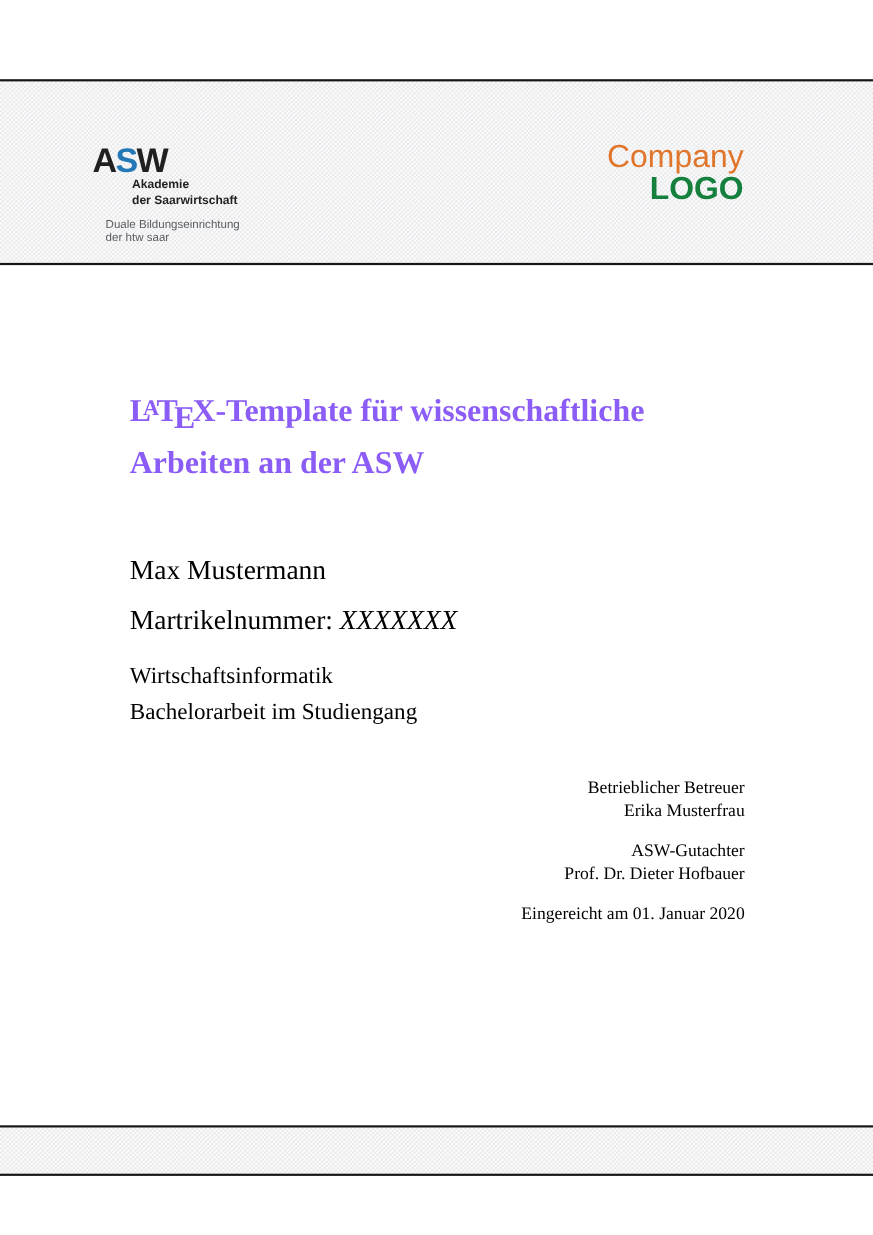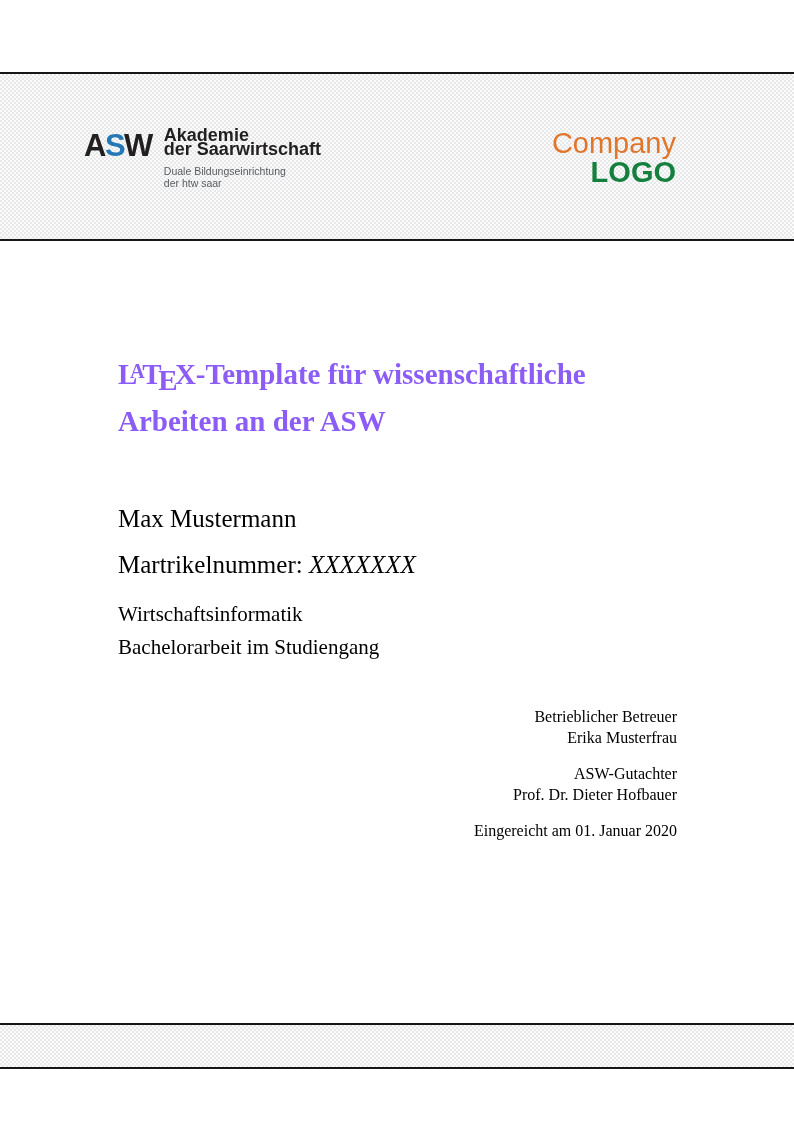--- a/index.html
+++ b/index.html
@@ -33,35 +33,37 @@
   .band-bottom { top: 1023px; height: 46px; }
 
   
   .asw-logo {
     position: absolute;
     left: 84px;
     top: 128px;
     display: flex;
     align-items: flex-start;
     font-family: "Liberation Sans", sans-serif;
+    flex-direction: column;
   }
   .asw-letters {
     font-size: 31px;
     font-weight: bold;
     letter-spacing: -1.5px;
     line-height: 1;
     color: #221f20;
     margin-top: 2px;
   }
   .asw-textcol { margin-left: 12px; }
   .asw-name {
-    font-size: 18px;
+    font-size: 11px;
     font-weight: bold;
     line-height: 14px;
     color: #221f20;
+    margin-left: 24px;
   }
   .asw-sub {
     margin-top: 9px;
     font-size: 10.5px;
     line-height: 12px;
     color: #5a5c5e;
   }
 
   
   .company-logo {

